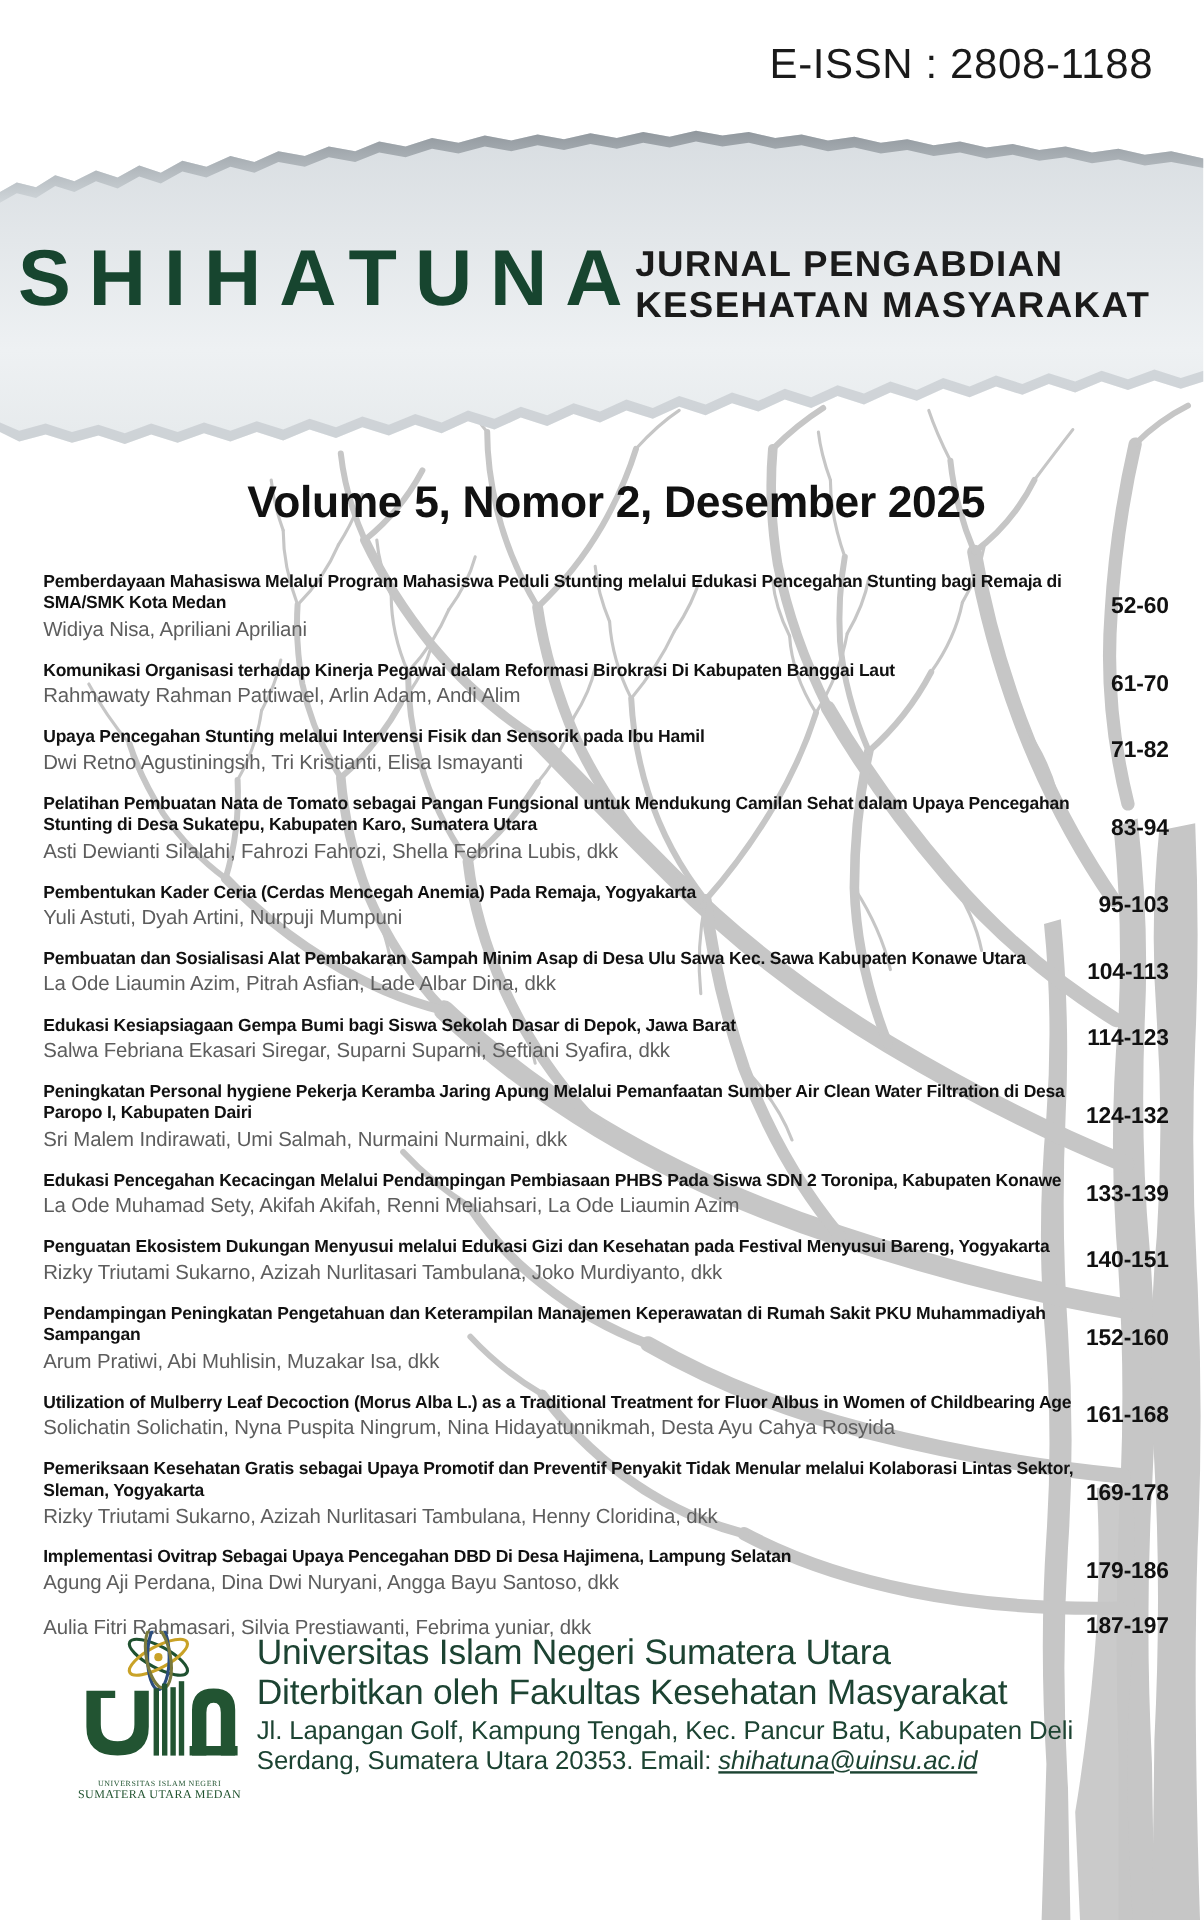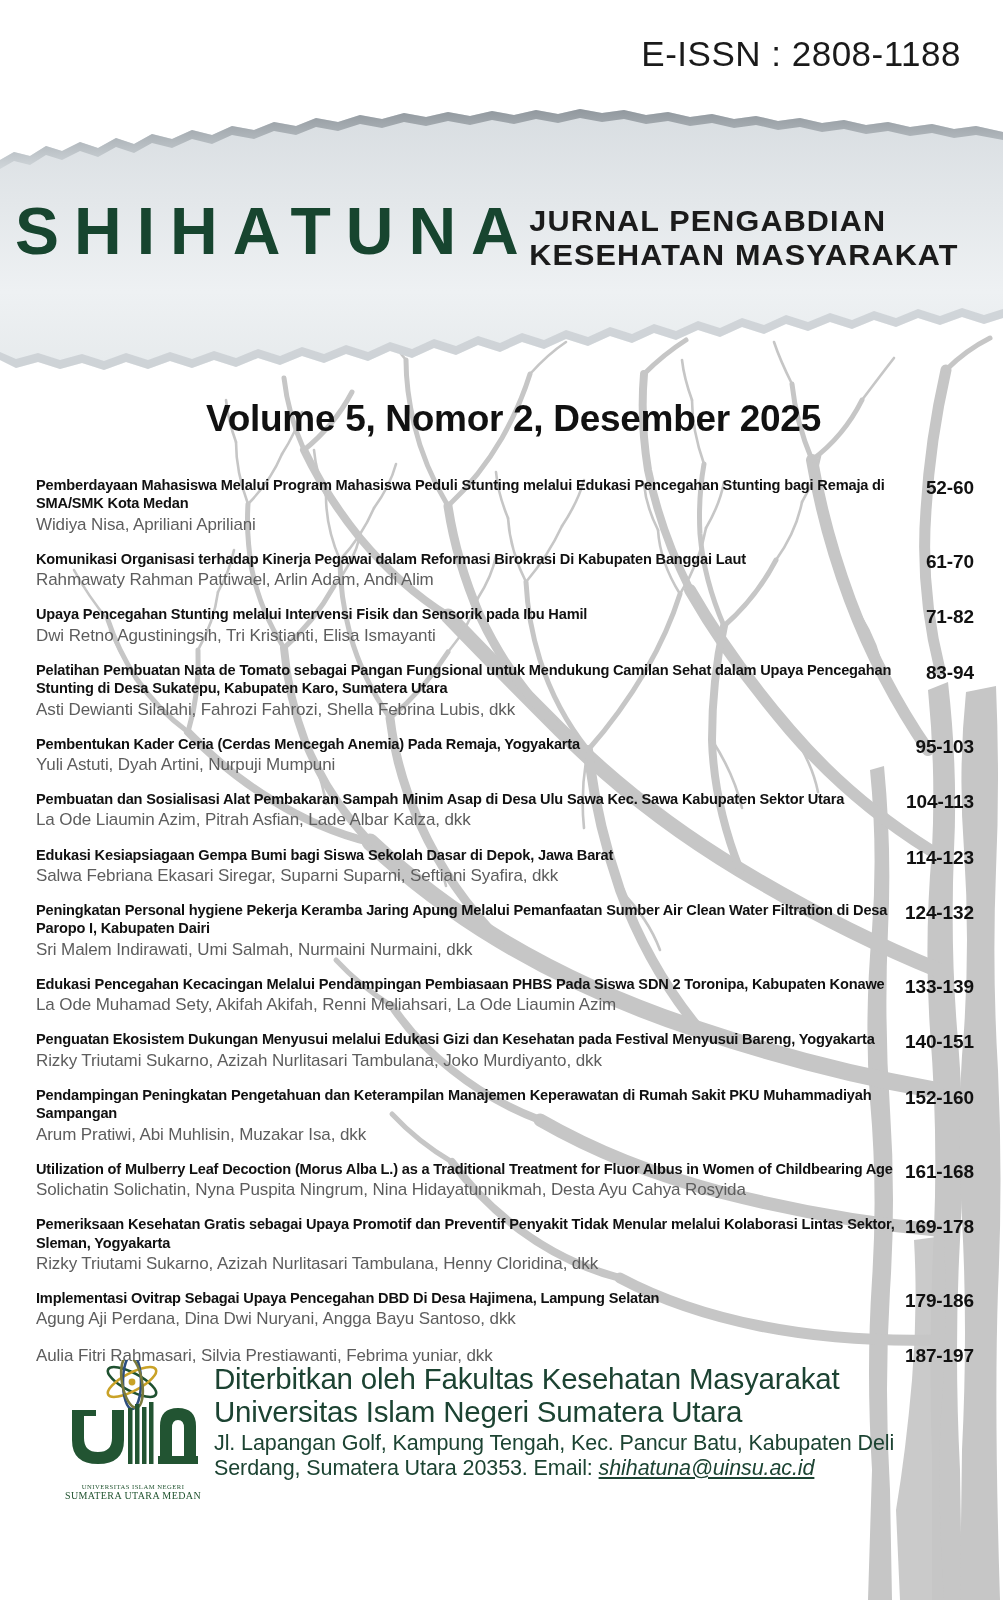--- a/index.html
+++ b/index.html
@@ -99,21 +99,21 @@
   
   .toc {
     position: absolute;
     left: 36px;
     top: 476px;
     width: 938px;
     z-index: 3;
   }
   .toc-row {
     display: flex;
-    align-items: flex-start;
+    align-items: center;
     margin-bottom: 14px;
   }
   .toc-main { flex: 1 1 auto; min-width: 0; }
   .toc-title {
     font-size: 14.6px;
     font-weight: 700;
     color: #111111;
     line-height: 1.26;
     letter-spacing: -0.18px;
   }
@@ -406,22 +406,22 @@
       </div>
       <div class="toc-row">
         <div class="toc-main">
           <div class="toc-title">Pembentukan Kader Ceria (Cerdas Mencegah Anemia) Pada Remaja, Yogyakarta</div>
           <div class="toc-authors">Yuli Astuti, Dyah Artini, Nurpuji Mumpuni</div>
         </div>
         <div class="toc-pages">95-103</div>
       </div>
       <div class="toc-row">
         <div class="toc-main">
-          <div class="toc-title">Pembuatan dan Sosialisasi Alat Pembakaran Sampah Minim Asap di Desa Ulu Sawa Kec. Sawa Kabupaten Sektor Utara</div>
-          <div class="toc-authors">La Ode Liaumin Azim, Pitrah Asfian, Lade Albar Kalza, dkk</div>
+          <div class="toc-title">Pembuatan dan Sosialisasi Alat Pembakaran Sampah Minim Asap di Desa Ulu Sawa Kec. Sawa Kabupaten Konawe Utara</div>
+          <div class="toc-authors">La Ode Liaumin Azim, Pitrah Asfian, Lade Albar Dina, dkk</div>
         </div>
         <div class="toc-pages">104-113</div>
       </div>
       <div class="toc-row">
         <div class="toc-main">
           <div class="toc-title">Edukasi Kesiapsiagaan Gempa Bumi bagi Siswa Sekolah Dasar di Depok, Jawa Barat</div>
           <div class="toc-authors">Salwa Febriana Ekasari Siregar, Suparni Suparni, Seftiani Syafira, dkk</div>
         </div>
         <div class="toc-pages">114-123</div>
       </div>
@@ -509,19 +509,19 @@
                    Q122 60 116 60 Q110 60 110 68 V104 Z"></path>
 
           <path d="M96 96 H136 V104 H96 Z"></path>
         </g>
       </svg>
       <div class="logo-cap1">UNIVERSITAS ISLAM NEGERI</div>
       <div class="logo-cap2">SUMATERA UTARA MEDAN</div>
     </div>
 
     <div class="pub-wrap">
+      <div class="pub-line">Universitas Islam Negeri Sumatera Utara</div>
       <div class="pub-line">Diterbitkan oleh Fakultas Kesehatan Masyarakat</div>
-      <div class="pub-line">Universitas Islam Negeri Sumatera Utara</div>
       <div class="pub-addr"><span>Jl. Lapangan Golf, Kampung Tengah, Kec. Pancur Batu, Kabupaten Deli Serdang, Sumatera Utara 20353. Email: </span><a class="pub-email" href="#" style="color:#1c4332">shihatuna@uinsu.ac.id</a></div>
     </div>
   </div>
 
 </div>
 
 </body></html>

